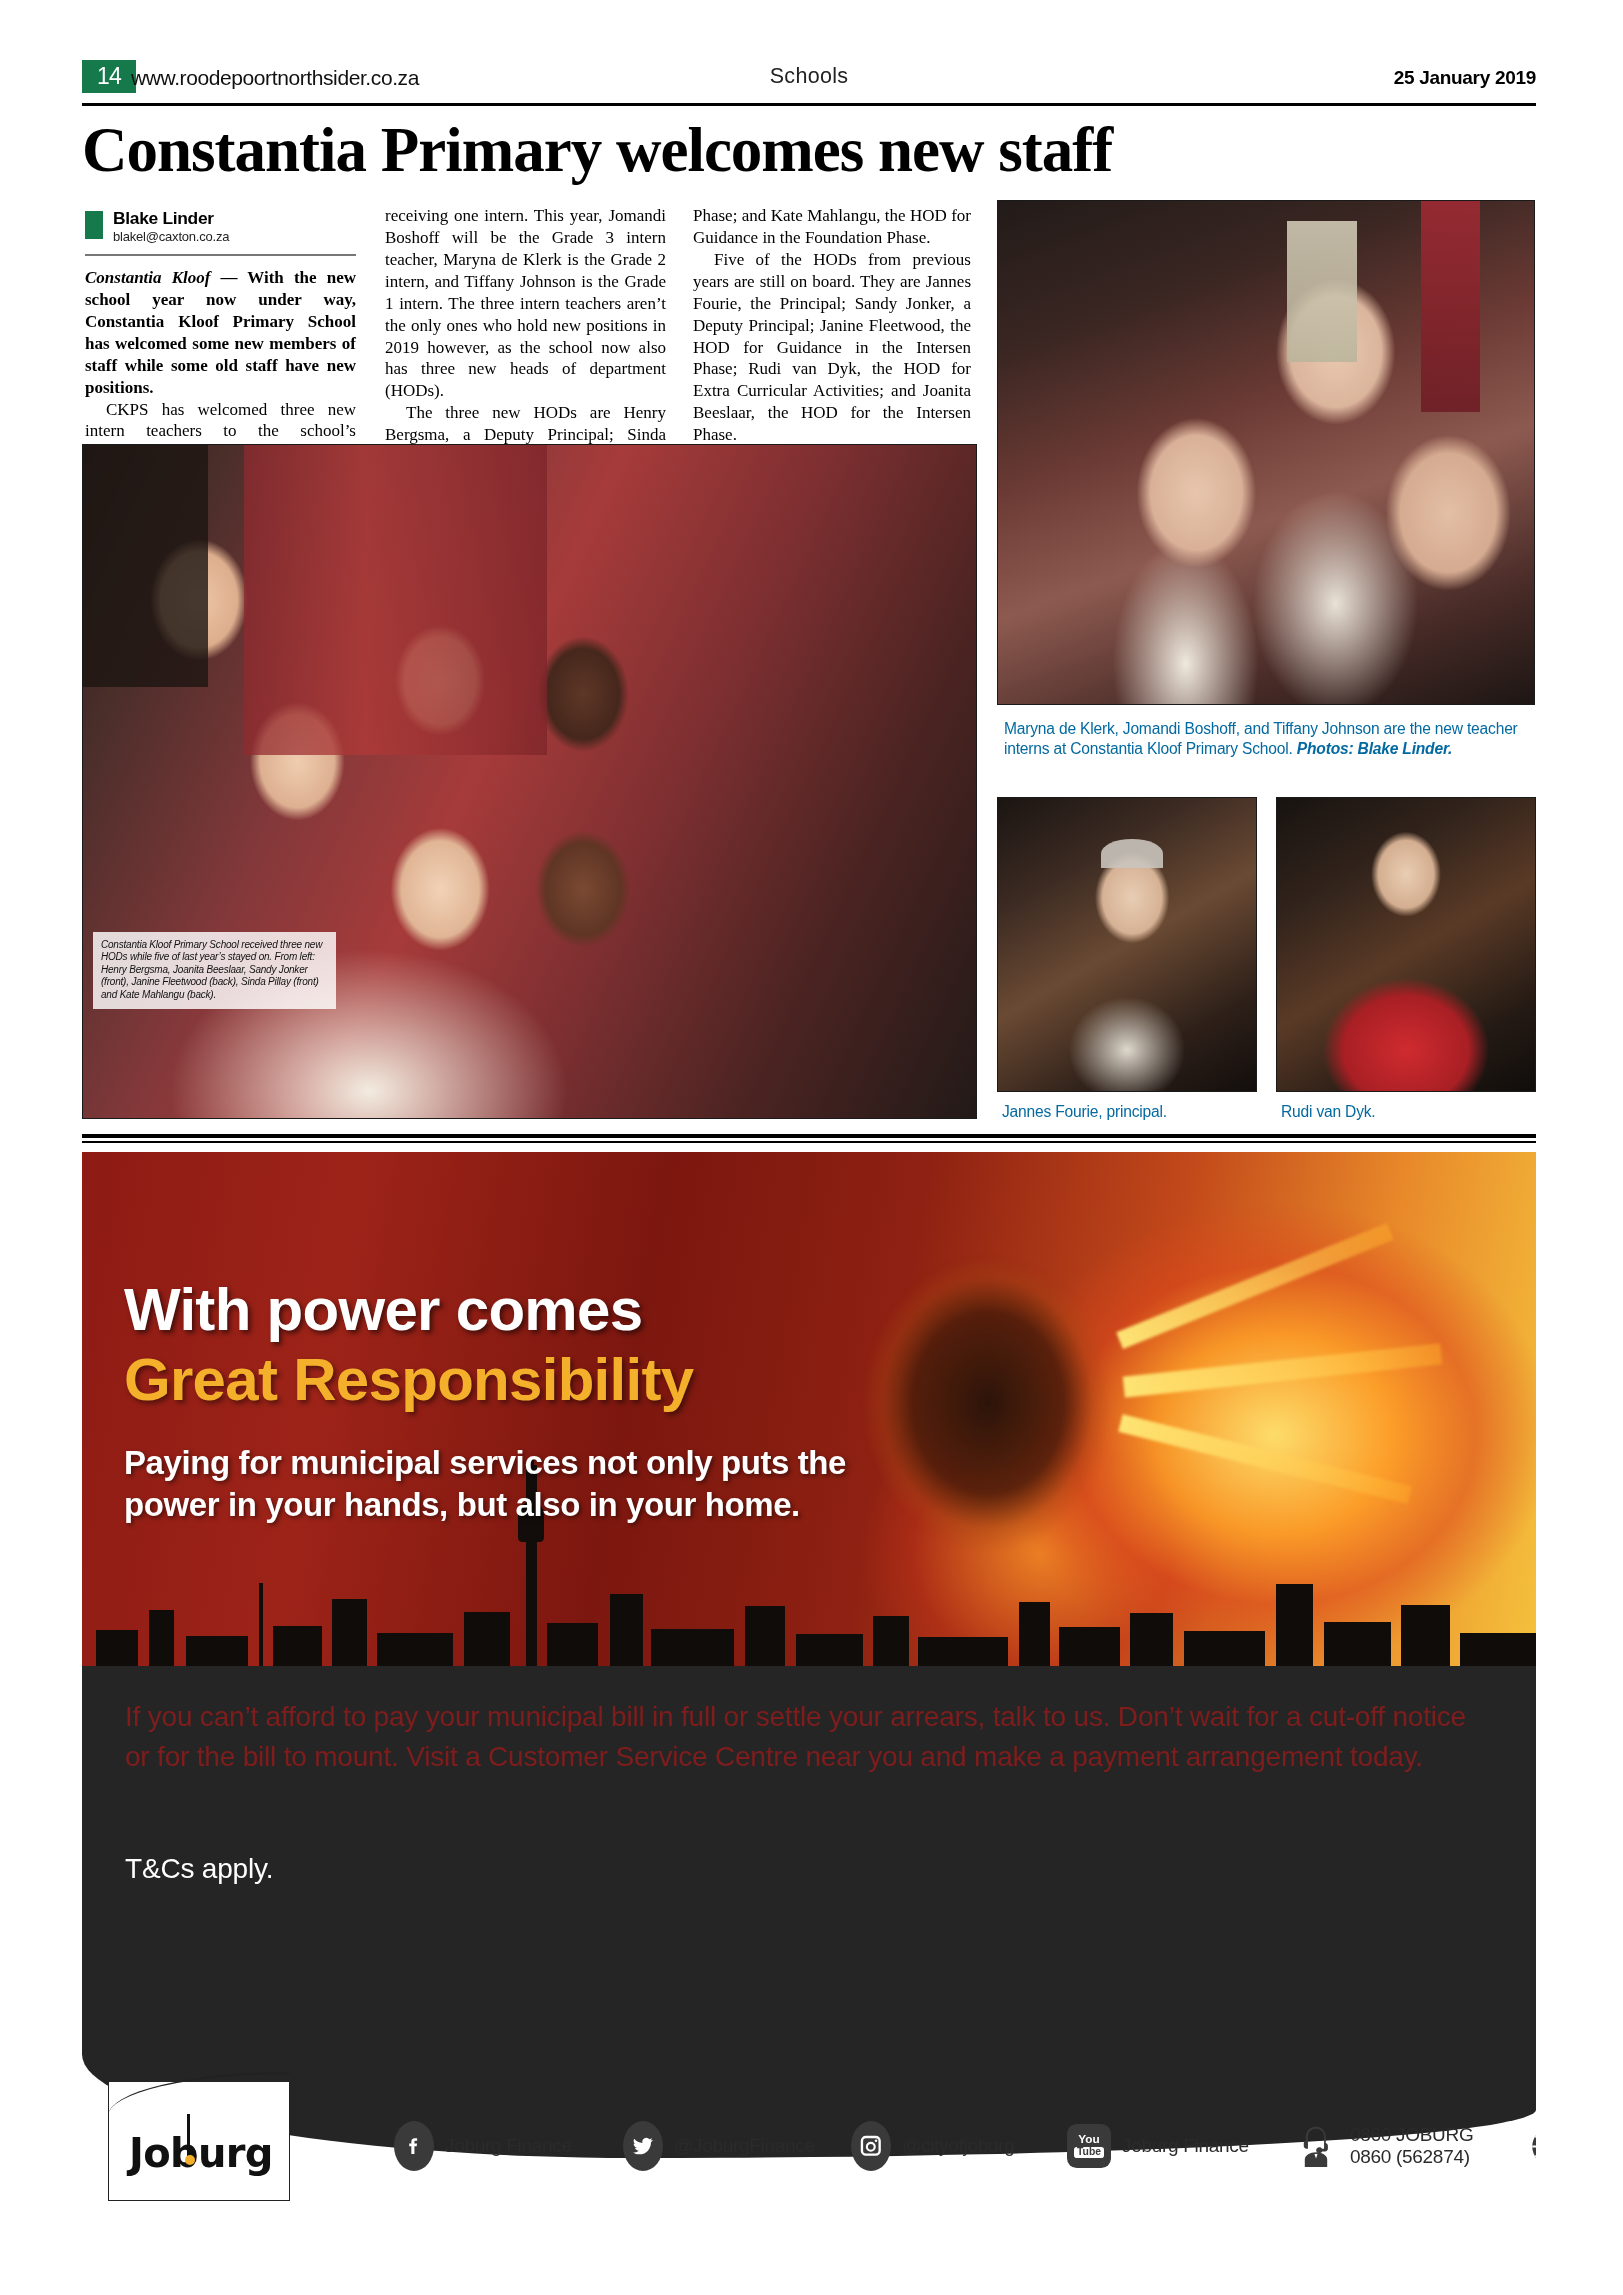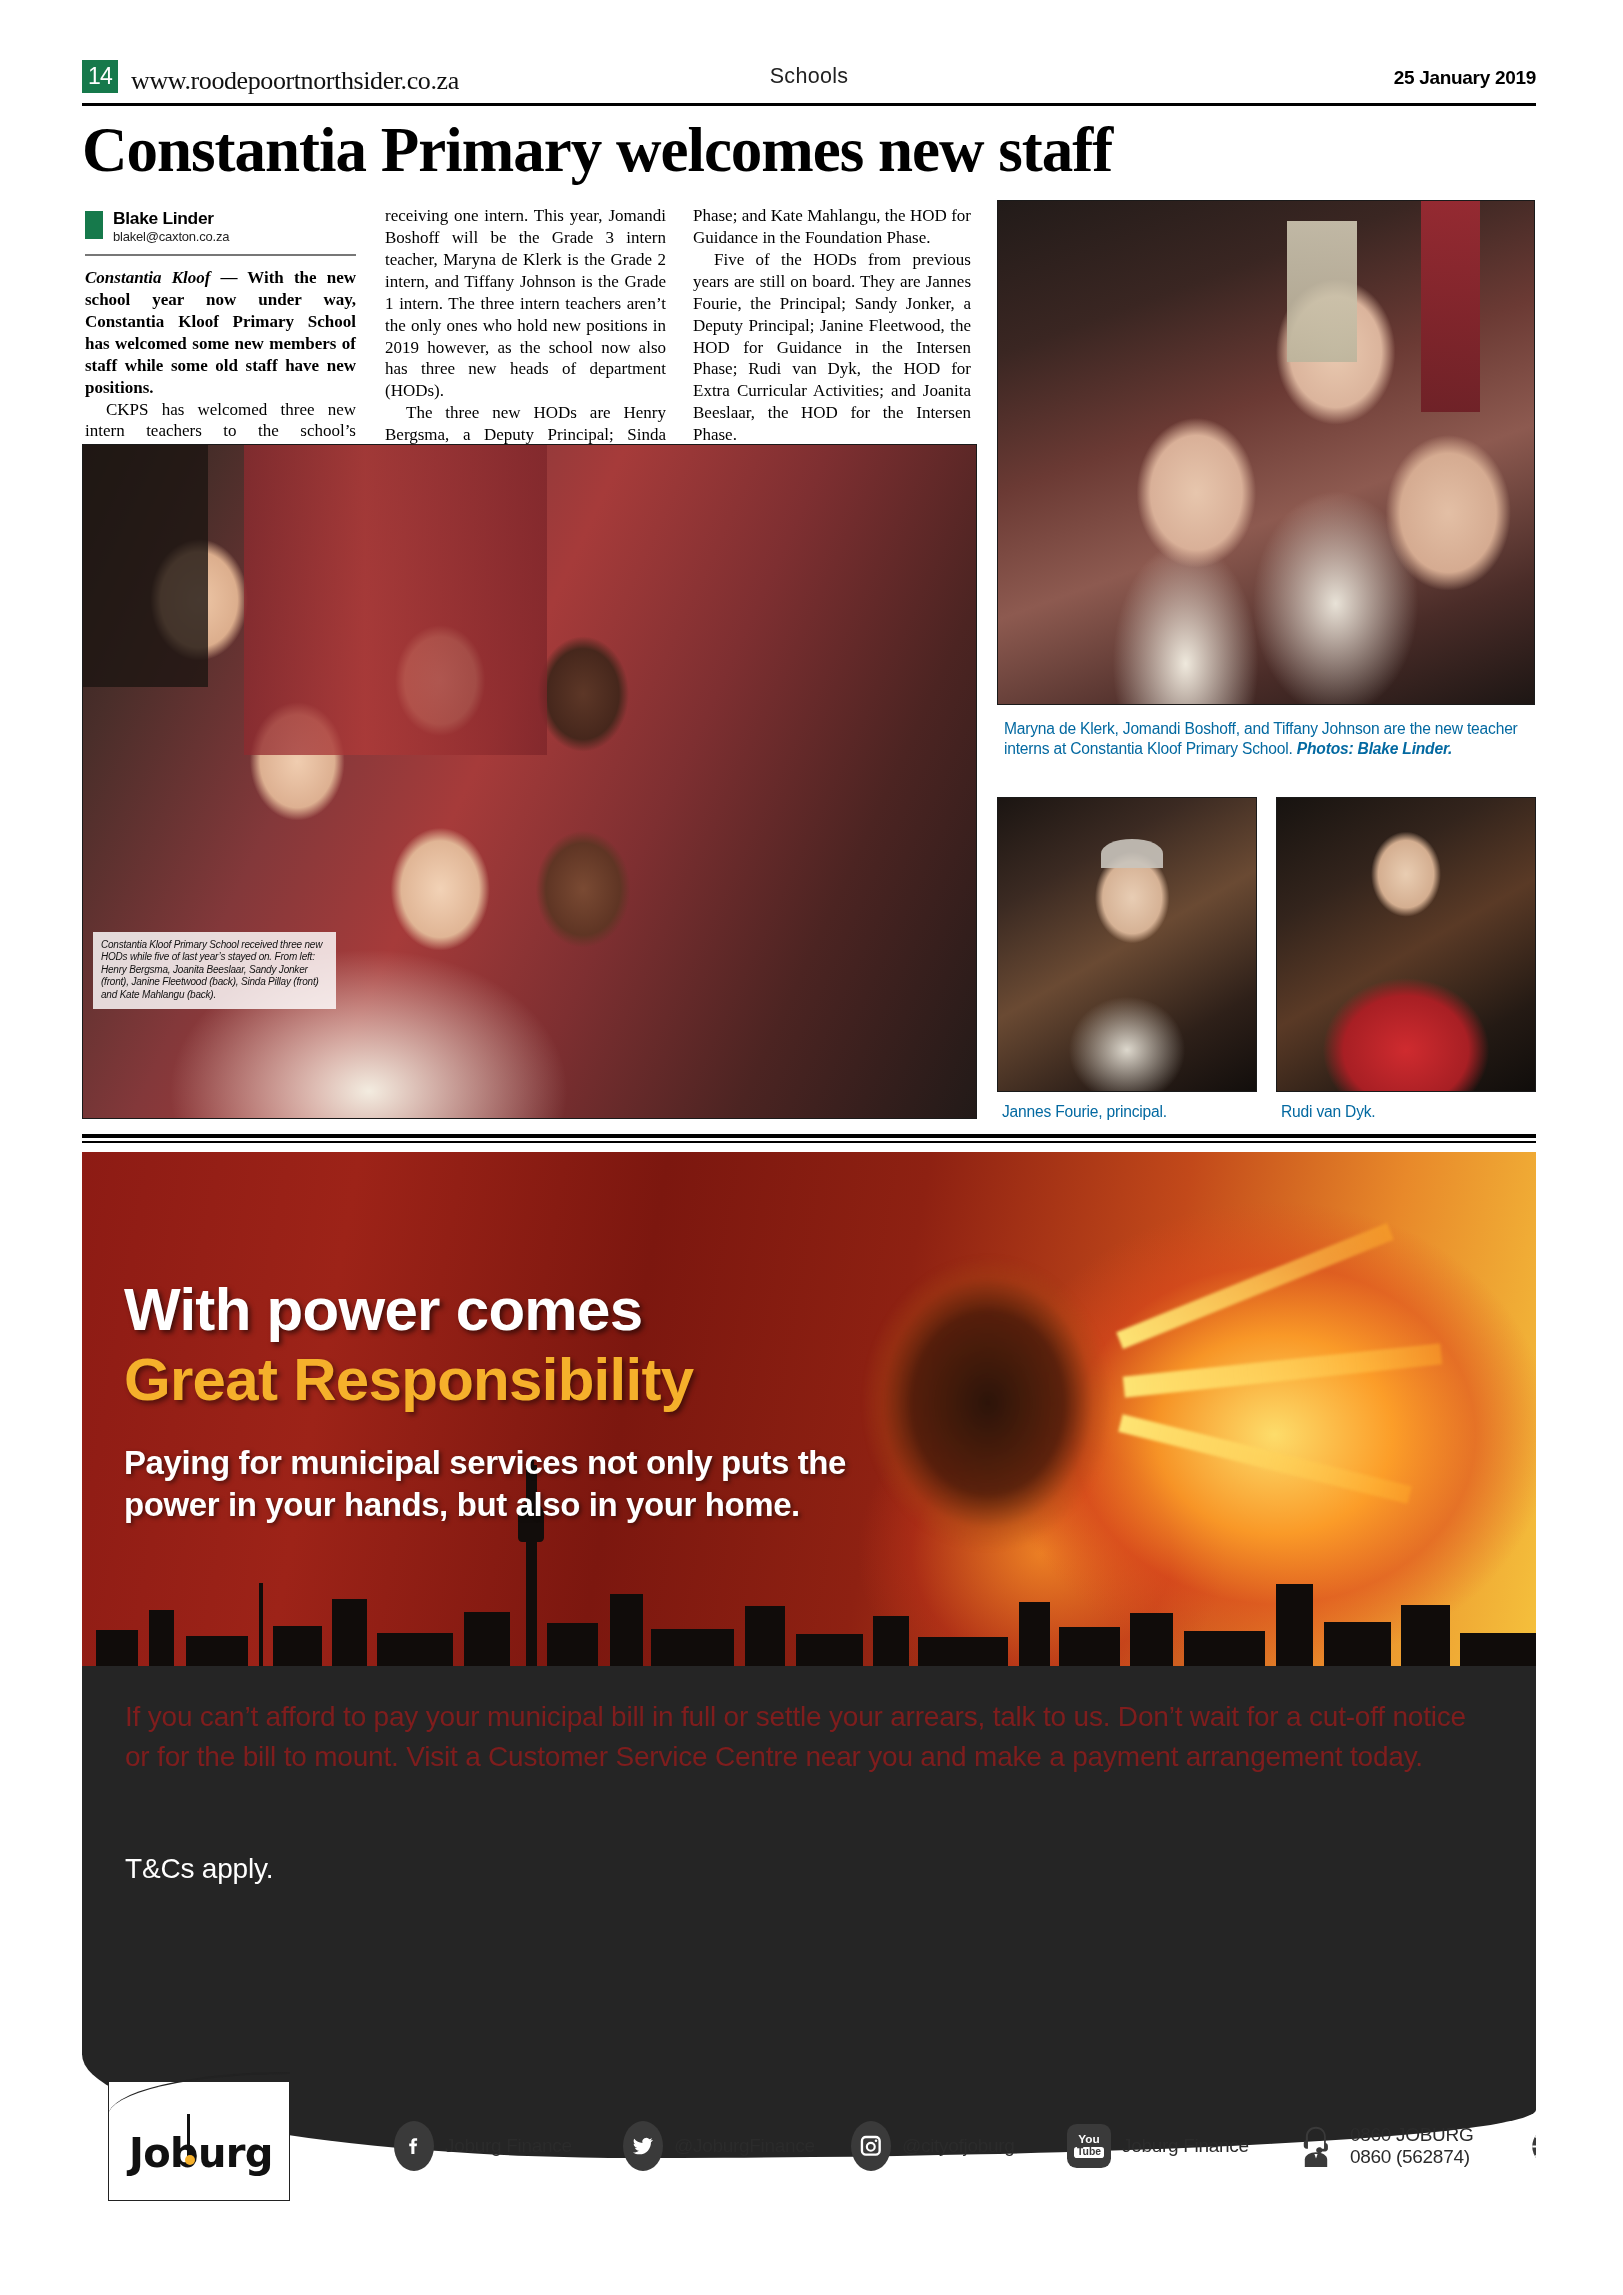--- a/index.html
+++ b/index.html
@@ -19,37 +19,37 @@
 
   
   .masthead {
     position: absolute;
     left: 82px; top: 60px;
     width: 1454px; height: 43px;
   }
   .page-badge {
     position: absolute;
     left: 0; top: 0;
-    width: 36px; height: 33px;
+    width: 54px; height: 33px;
     background: #16794B;
     color: #fff;
     font-size: 23px;
     font-weight: 400;
     display: flex;
     align-items: center;
     justify-content: center;
     letter-spacing: -0.7px;
   }
   .site-url {
     position: absolute;
     left: 49px; top: 5.6px;
-    font-size: 26px;
+    font-size: 21px;
     color: #111;
     letter-spacing: -0.4px;
-    font-family: Liberation Serif, serif;
+    font-family: Liberation Sans, sans-serif;
   }
   .section-name {
     position: absolute;
     left: 0; right: 0; top: 4.2px;
     text-align: center;
     font-size: 21.5px;
     color: #222;
     letter-spacing: 0.3px;
   }
   .issue-date {

